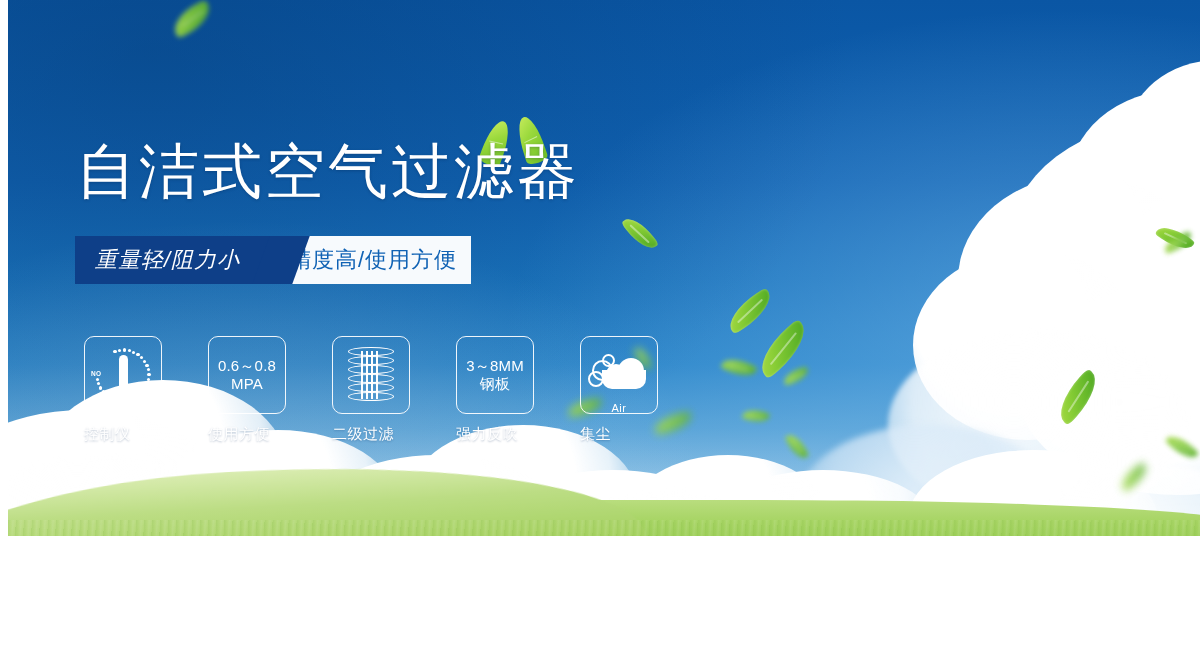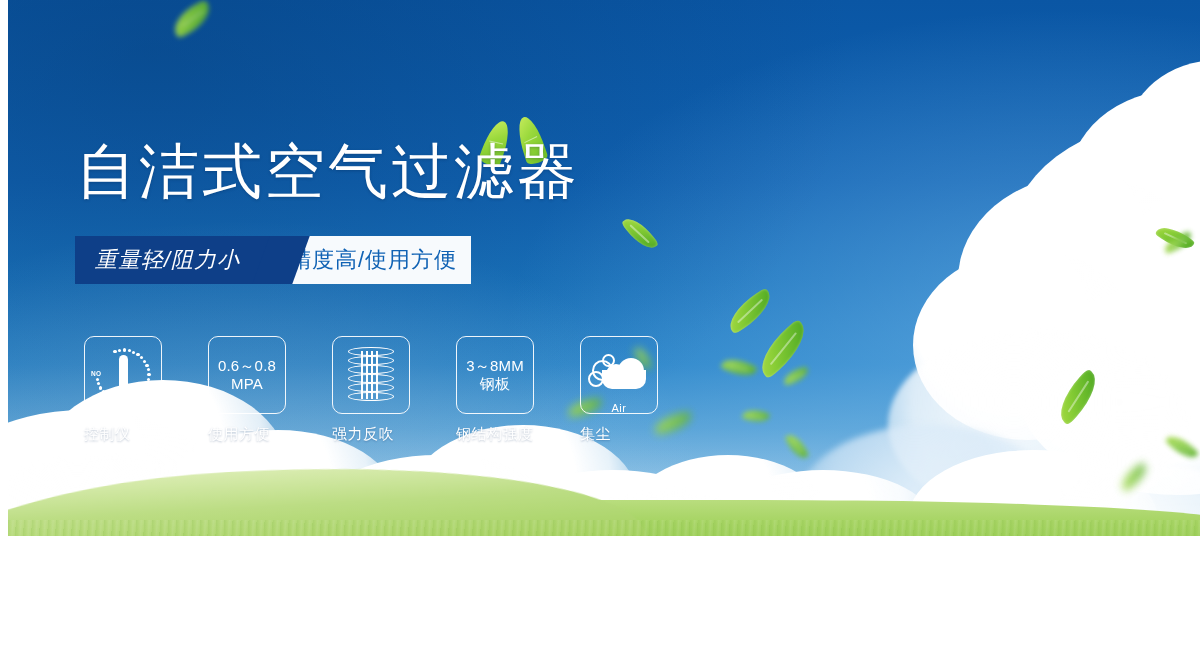--- a/index.html
+++ b/index.html
@@ -496,29 +496,29 @@
         <div class="coil">
           <div class="coil-core"></div>
           <div class="coil-ring" style="top:0px;"></div>
           <div class="coil-ring" style="top:9px;"></div>
           <div class="coil-ring" style="top:18px;"></div>
           <div class="coil-ring" style="top:27px;"></div>
           <div class="coil-ring" style="top:36px;"></div>
           <div class="coil-ring" style="top:45px;"></div>
         </div>
       </div>
-      <div class="feat-caption">强力反吹</div>
+      <div class="feat-caption">二级过滤</div>
     </div>
 
     <div class="feature">
       <div class="feat-box">
         <div class="feat-text">3～8MM</div>
         <div class="feat-text">钢板</div>
       </div>
-      <div class="feat-caption">钢结构强度</div>
+      <div class="feat-caption">强力反吹</div>
     </div>
 
     <div class="feature">
       <div class="feat-box">
         <div class="airicon">
           <div class="cblob" style="left:30px; top:8px; width:26px; height:26px;"></div>
           <div class="cblob" style="left:18px; top:14px; width:20px; height:20px;"></div>
           <div class="cbase"></div>
           <div class="ring" style="left:4px; top:10px; width:17px; height:17px;"></div>
           <div class="ring" style="left:0px; top:21px; width:12px; height:12px;"></div>

